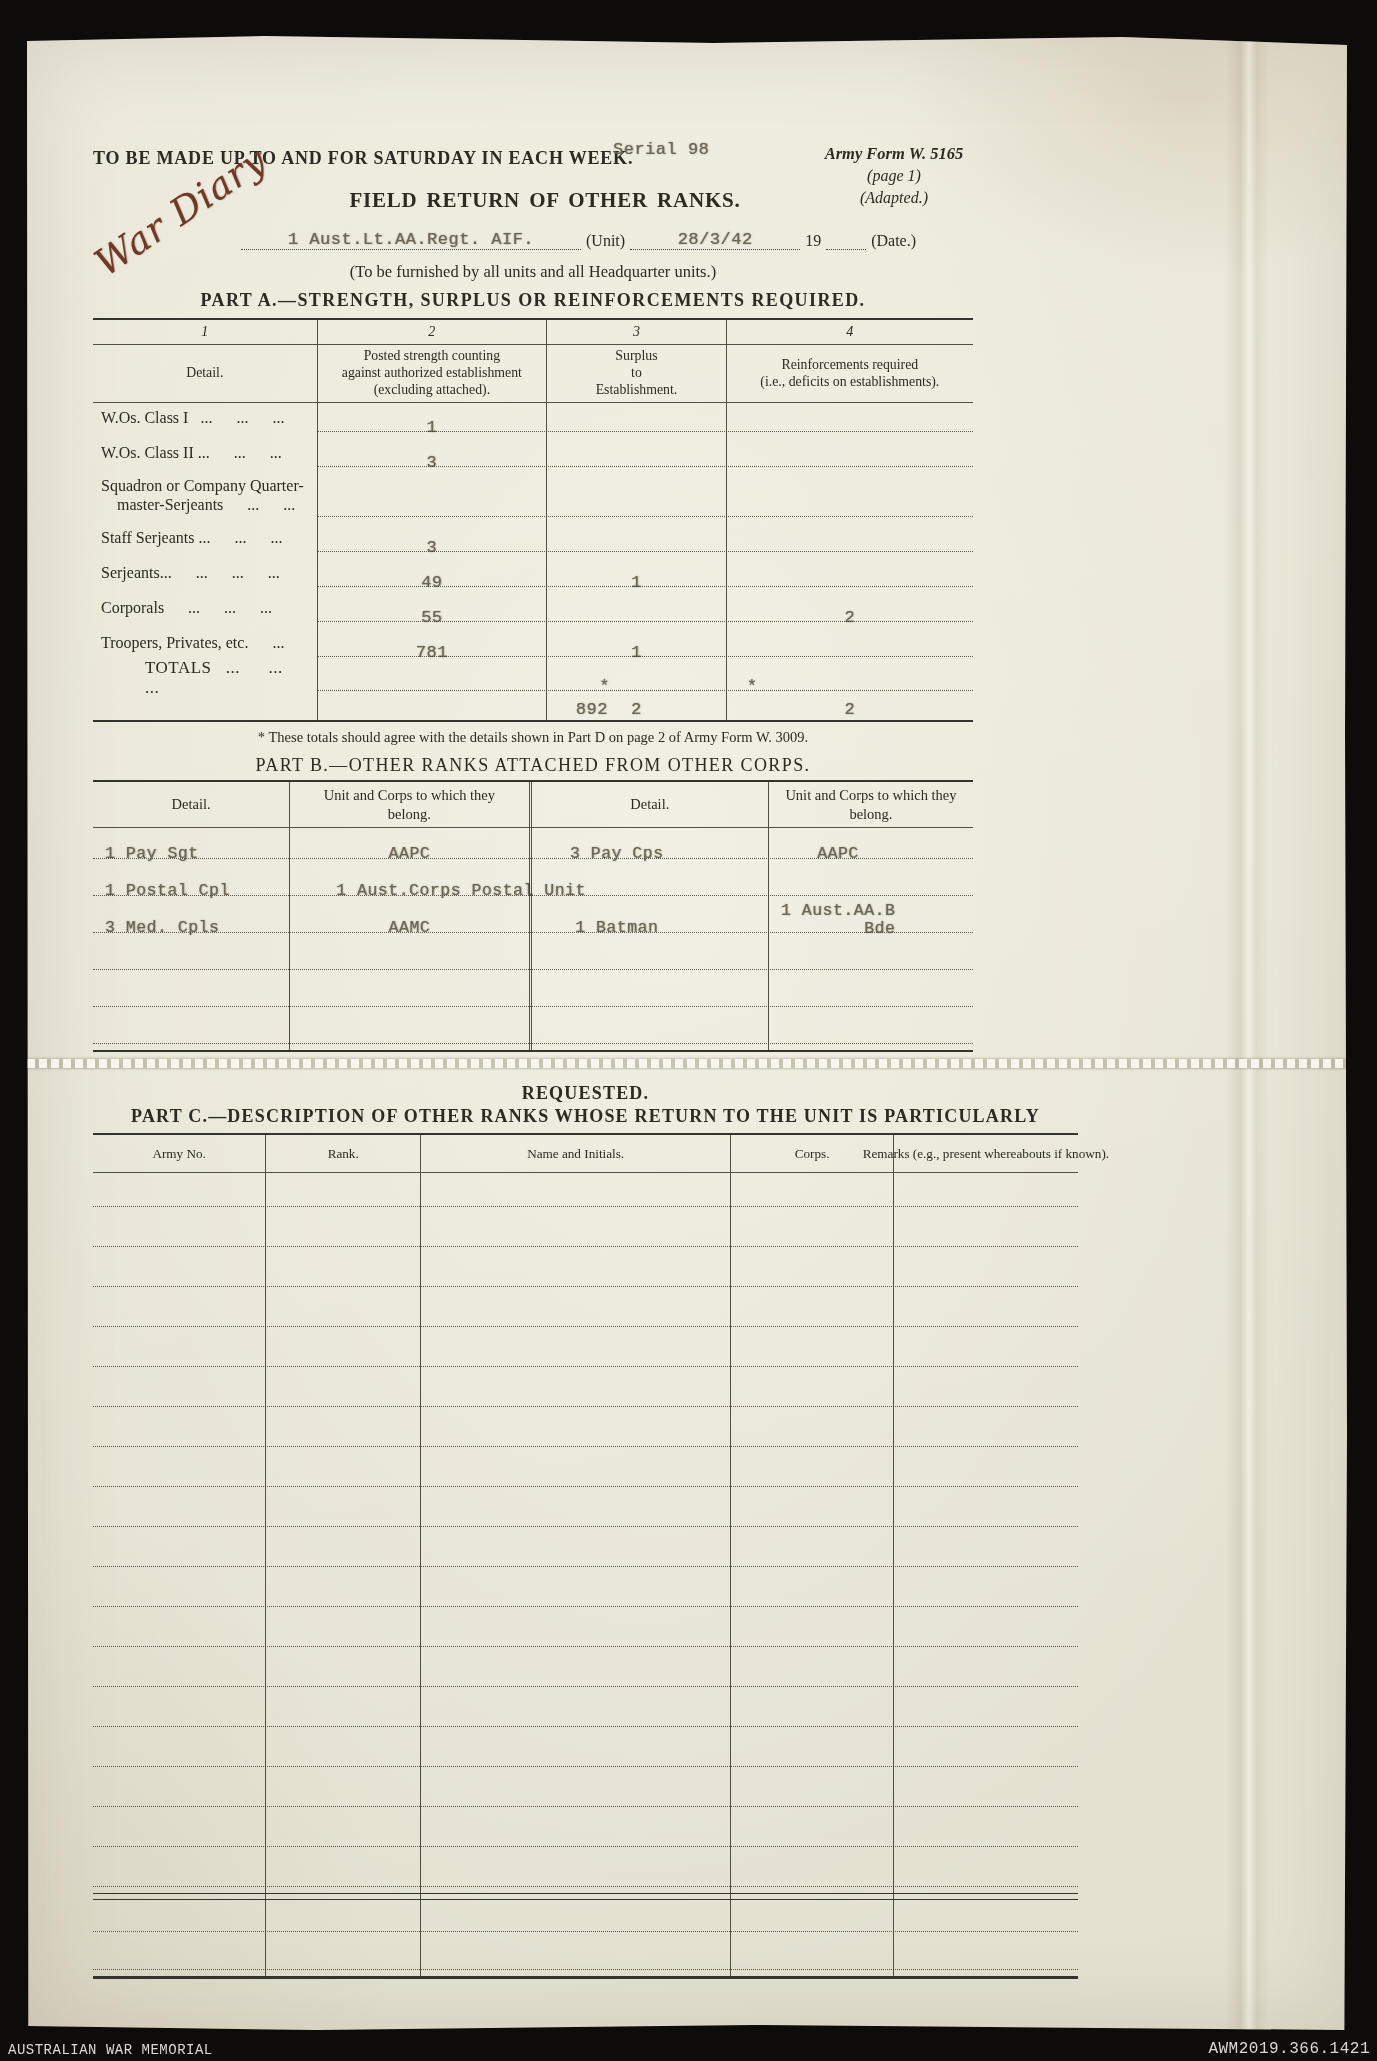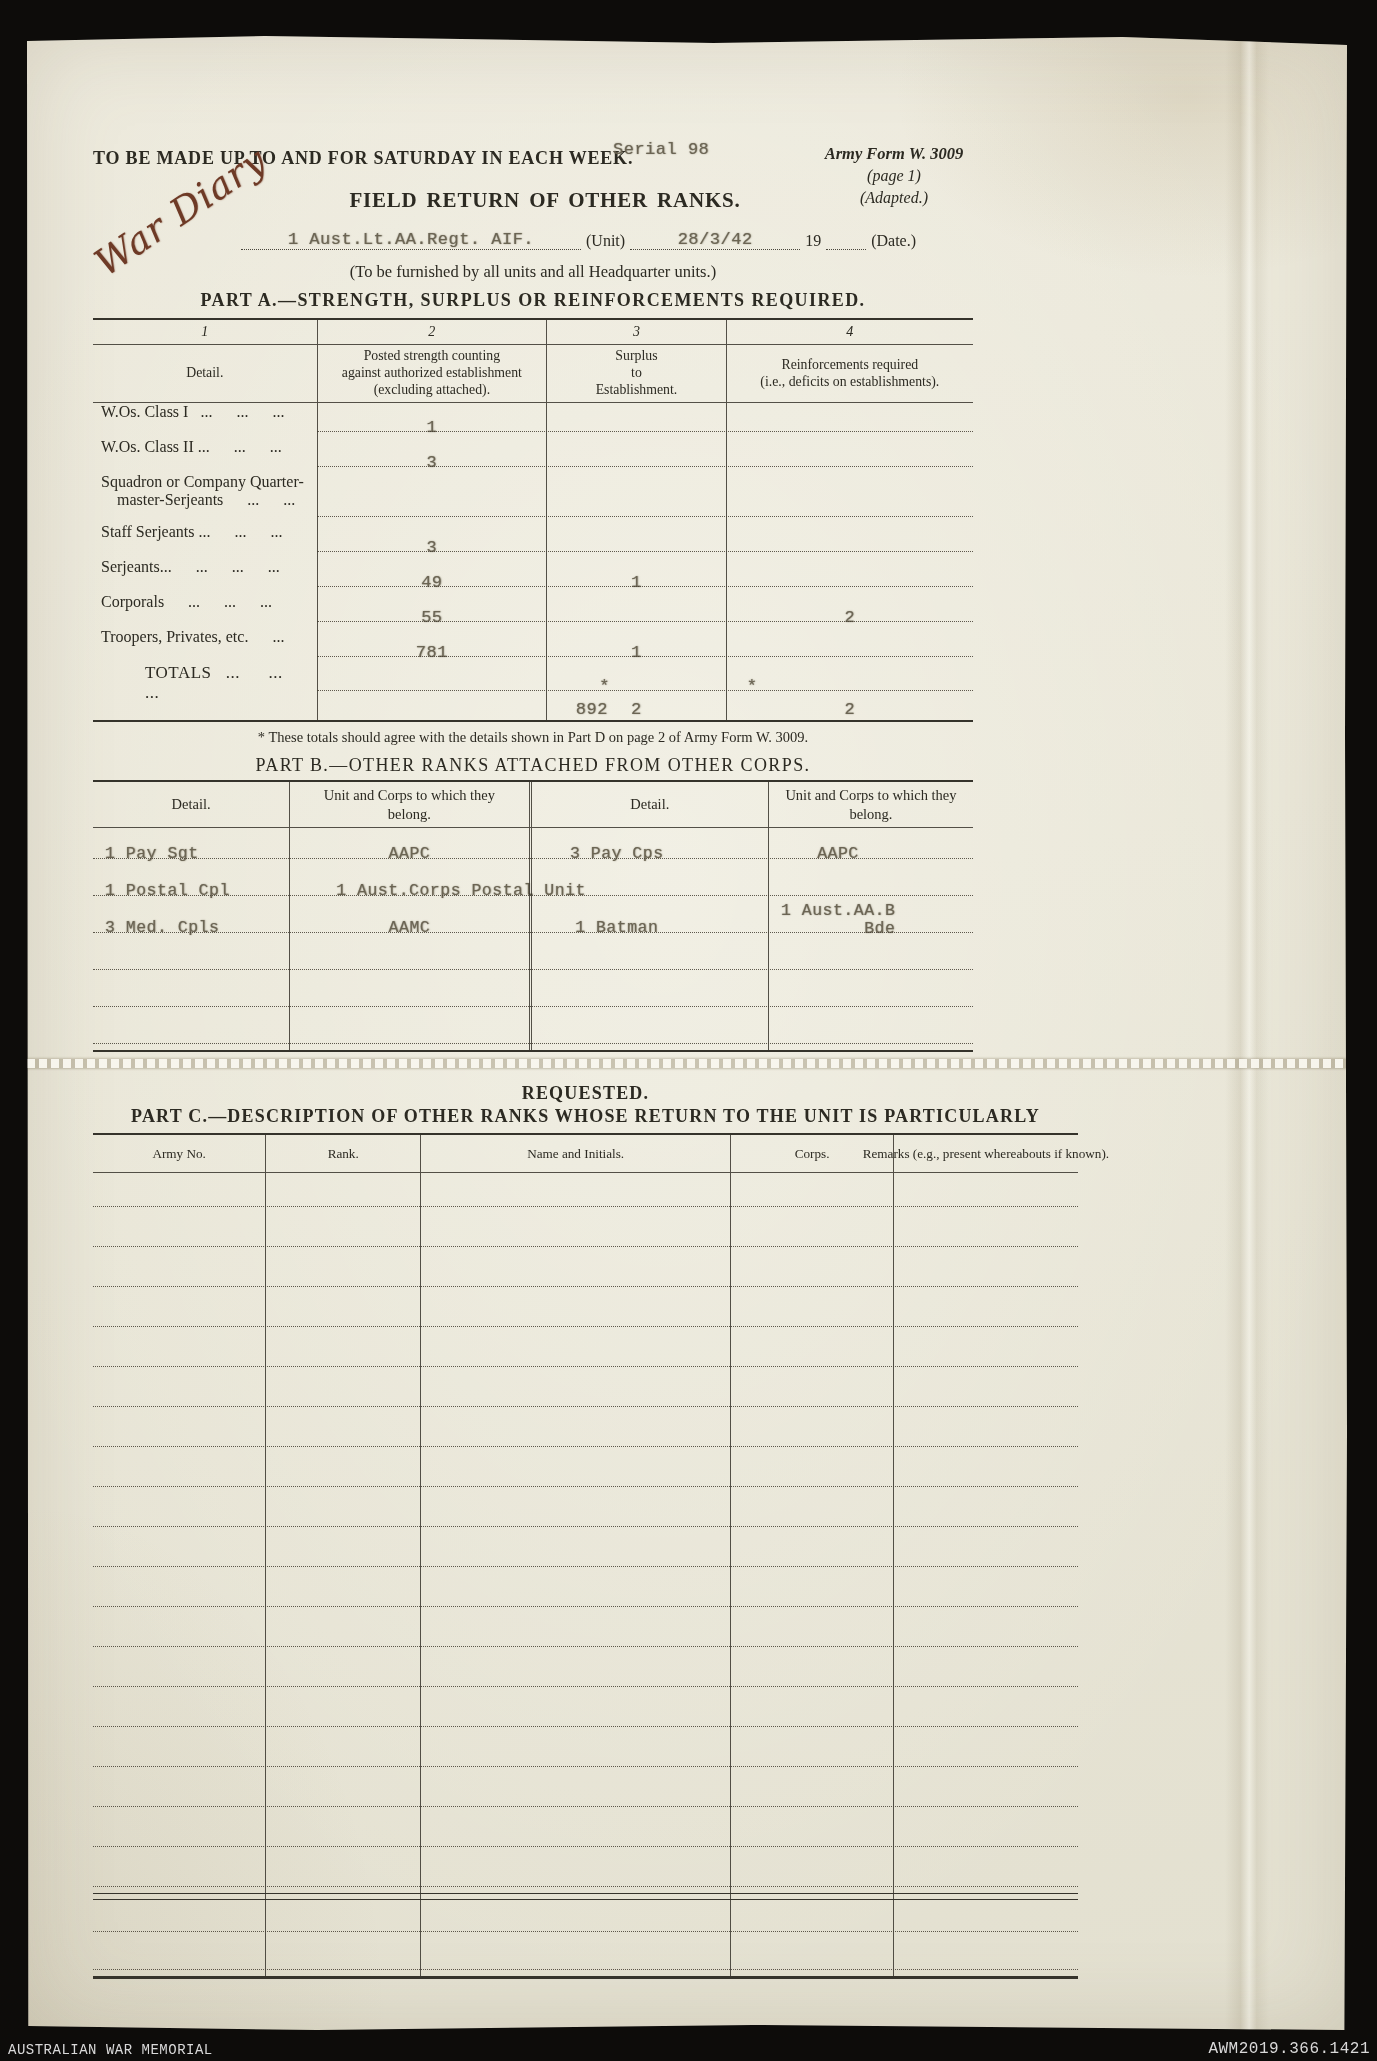--- a/index.html
+++ b/index.html
@@ -63,21 +63,21 @@
   .pa-nums>div{display:flex;align-items:center;justify-content:center;font-style:italic;font-size:14px}
   .pa-heads{height:58px;border-bottom:1.3px solid rgba(55,52,44,.85)}
   .pa-heads>div{display:flex;align-items:center;justify-content:center;text-align:center;
                 font-size:13.8px;line-height:1.22;padding:2px 4px}
   .pa-heads span{white-space:pre-line}
   .drow{height:35px}
   .drow.tall{height:50px}
   .drow::after{content:"";position:absolute;left:25.4%;right:0;bottom:6px;
                border-bottom:1.6px dotted rgba(68,62,50,.85)}
   .drow.nodots::after{display:none}
-  .lbl{display:flex;align-items:flex-start;padding:0 0 5px 8px;font-size:16px;line-height:1.15}
+  .lbl{display:flex;align-items:center;padding:0 0 5px 8px;font-size:16px;line-height:1.15}
   .lbl span{white-space:pre-wrap}
   .val{display:flex;align-items:flex-end;justify-content:center;padding-bottom:1px}
   .trow{height:34px}
   .tlabel{padding-left:52px;font-size:17px;letter-spacing:.5px}
   .star3{justify-content:flex-start;padding-left:52px}
   .star4{justify-content:flex-start;padding-left:20px}
   .tvals{height:23px}
   .v892{transform:translateX(160px)}
   .footnote{margin-top:7px;text-align:center;font-size:14.5px}
 
@@ -131,21 +131,21 @@
 
 <div class="paper">
   <div class="crease-v"></div>
 
   <div class="form">
 
     <div class="form-header">
       <div class="top-note">TO BE MADE UP TO AND FOR SATURDAY IN EACH WEEK.</div>
       <div class="serial typed">Serial 98</div>
       <div class="form-ref">
-        <div class="fr1">Army Form W. 3009</div>
+        <div class="fr1">Army Form W. 5165</div>
         <div>(page 1)</div>
         <div>(Adapted.)</div>
       </div>
       <div class="title">FIELD RETURN OF OTHER RANKS.</div>
       <div class="war-diary">War Diary</div>
       <div class="unit-row">
         <span class="ufill"><span class="typed">1 Aust.Lt.AA.Regt. AIF.</span></span>
         <span class="ulabel">(Unit)</span>
         <span class="dfill"><span class="typed">28/3/42</span></span>
         <span class="ulabel">19</span>

